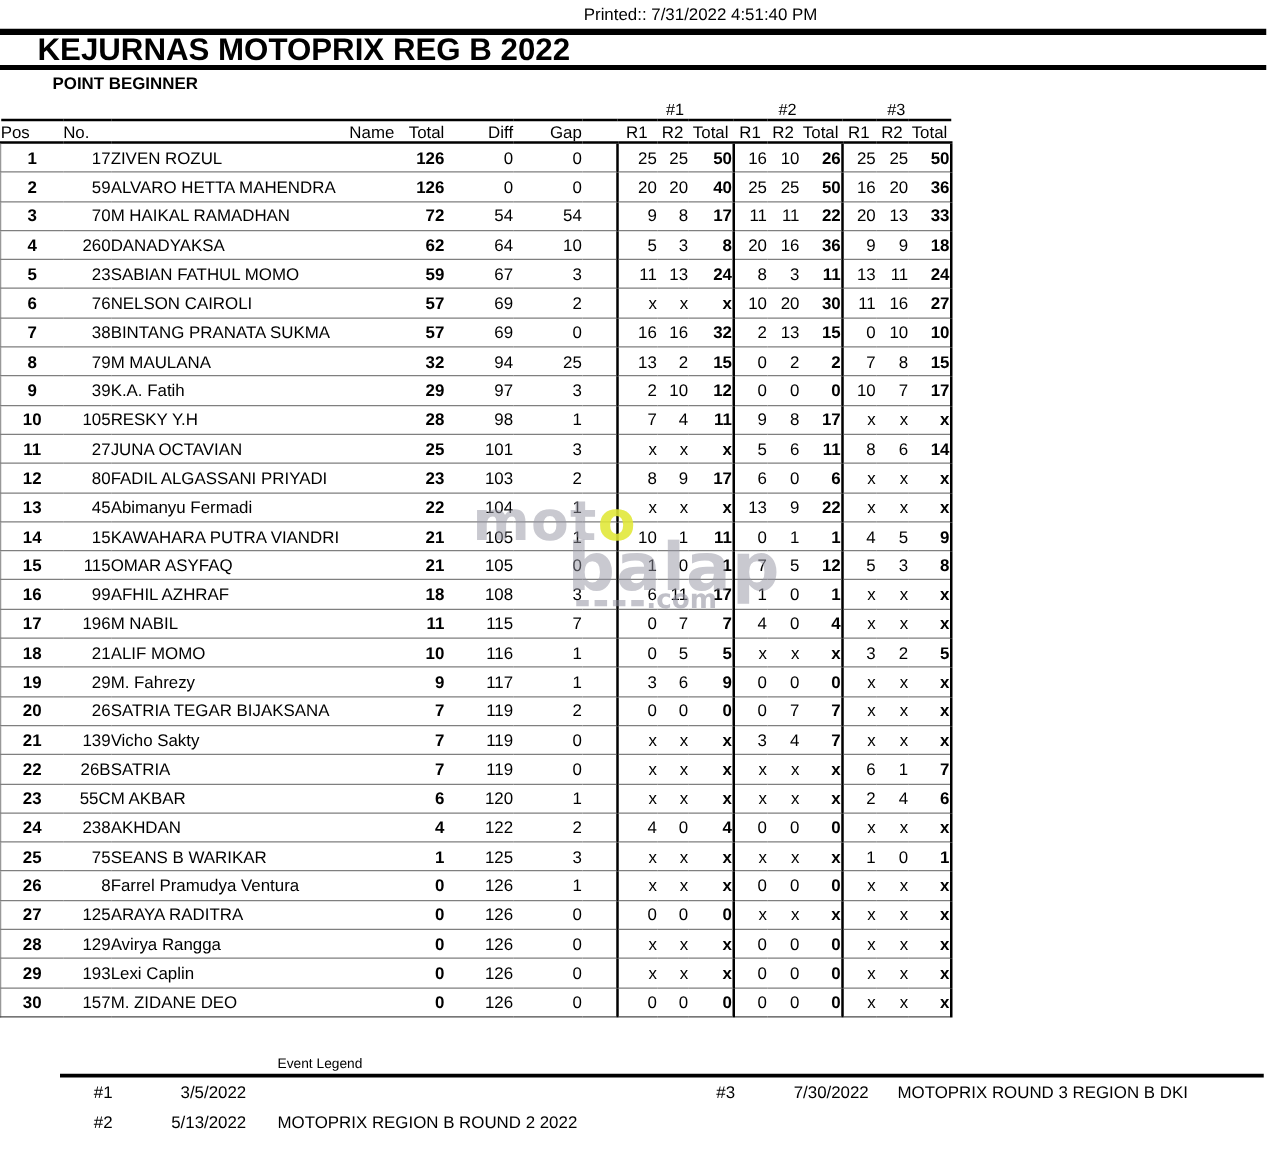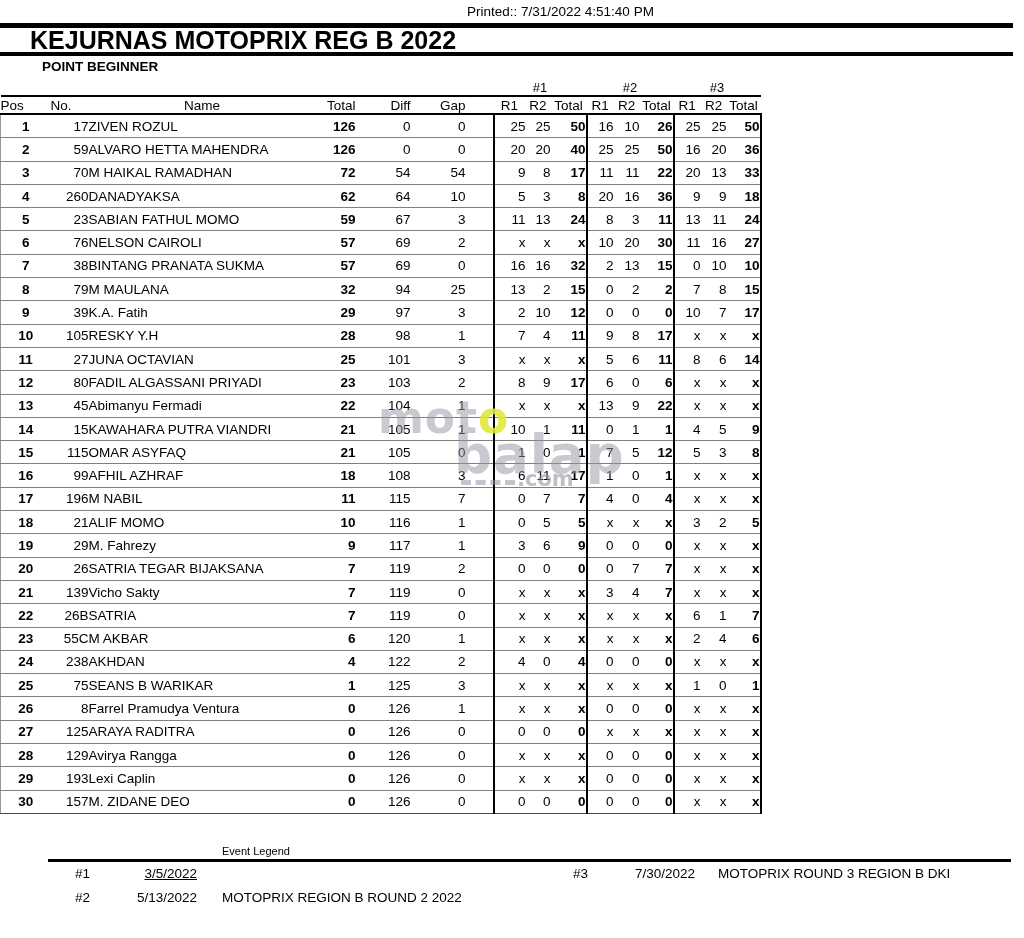--- a/index.html
+++ b/index.html
@@ -28,21 +28,21 @@
   .ge{border-right:2px solid #000;}
   .c-pos{text-align:center;font-weight:bold;}
   .c-no{text-align:right;padding-right:1px;}
   .c-name{text-align:left;padding-left:10px;}
   .c-total{text-align:right;padding-right:2px;font-weight:bold;}
   .c-diff,.c-gap{text-align:right;padding-right:2px;}
   .c-r{text-align:right;padding-right:2px;}
   .c-et{text-align:right;padding-right:3px;font-weight:bold;}
   .h-pos{}
   .h-no{text-align:left;padding-right:1px;}
-  .h-name{text-align:center;padding-left:10px;}
+  .h-name{text-align:right;padding-left:10px;}
   .h-total,.h-diff,.h-gap{text-align:right;padding-right:2px;}
   .h-ev{text-align:center;}
 
   
   .wm{position:absolute;z-index:6;pointer-events:none;
       font-family:"DejaVu Sans",sans-serif;font-weight:800;}
   .wm-moto{left:378px;top:396px;font-size:44px;line-height:1;letter-spacing:1px;
       color:rgba(148,148,162,0.50);}
   .wm-o{color:rgba(224,231,54,0.88);}
   .wm-balap{left:414px;top:428px;font-size:53px;line-height:1;letter-spacing:1px;
@@ -658,21 +658,21 @@
 
   <div class="wm wm-moto"><span>mot</span><span class="wm-o">o</span></div>
   <div class="wm wm-balap">balap</div>
   <div class="wm wm-dash"></div>
   <div class="wm wm-com">.com</div>
 
   <div class="legend-heading">Event Legend</div>
   <div class="legend-rule"></div>
 
   <div class="lg" style="left:75px;top:866px;">#1</div>
-  <div class="lg lg-date" style="left:125px;top:866px;width:72px;text-decoration:underline;">3/5/2022</div>
+  <div class="lg lg-date" style="left:125px;top:866px;width:72px;">3/5/2022</div>
 
   <div class="lg" style="left:75px;top:890px;">#2</div>
   <div class="lg lg-date" style="left:125px;top:890px;width:72px;">5/13/2022</div>
   <div class="lg" style="left:222px;top:890px;">MOTOPRIX REGION B ROUND 2 2022</div>
 
   <div class="lg" style="left:573px;top:866px;">#3</div>
   <div class="lg lg-date" style="left:618px;top:866px;width:77px;">7/30/2022</div>
   <div class="lg" style="left:718px;top:866px;">MOTOPRIX ROUND 3 REGION B DKI</div>
 
 </div>

